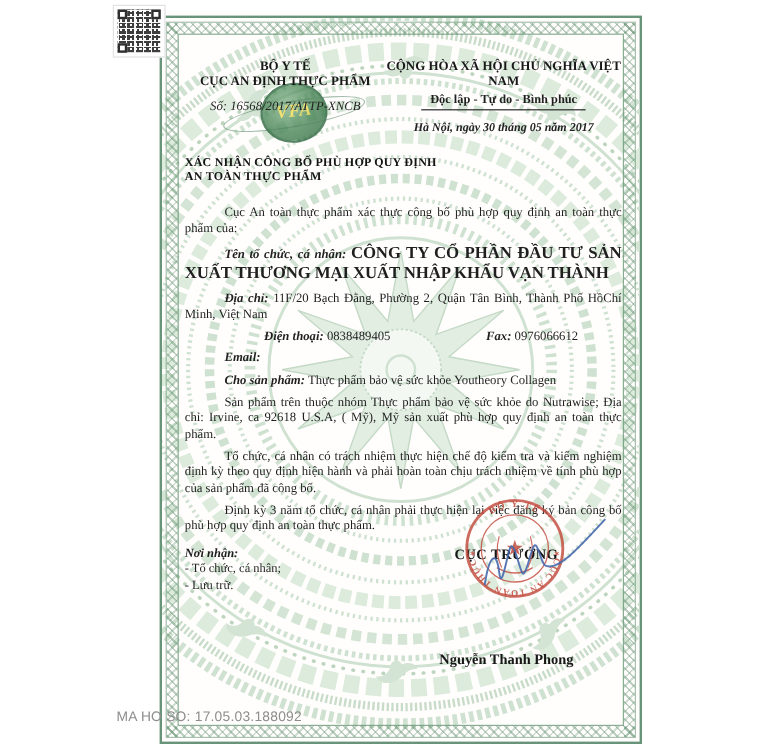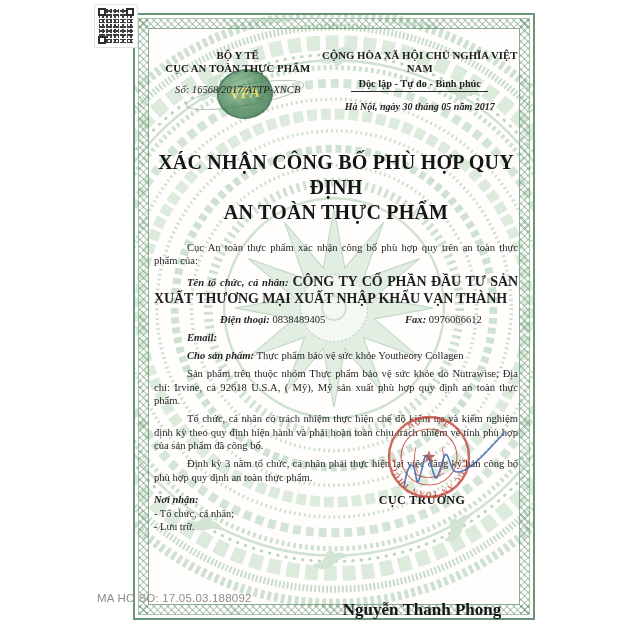--- a/index.html
+++ b/index.html
@@ -37,34 +37,34 @@
     font-weight:bold;font-size:10.3px;margin-top:1px;}
   .pdate{margin-top:9px;font-style:italic;font-weight:bold;font-size:10px;color:#222;}
   
   .vfa{position:absolute;left:63px;top:20px;width:52px;height:46px;border-radius:50%;
     background:radial-gradient(circle at 40% 35%, #83b38a 0%, #41804f 55%, #2c6a3e 100%);
     border:2px solid #2a643c;opacity:.78;transform:rotate(-6deg);z-index:1;
     display:flex;align-items:center;justify-content:center;
     font-weight:bold;font-style:italic;font-size:15px;color:#ecd94b;letter-spacing:.5px;}
   .vfa::after{content:"";position:absolute;left:-34px;top:13px;width:118px;height:20px;
     border:1.6px solid rgba(42,100,60,.55);border-radius:50%;transform:rotate(-4deg);}
-  .title{text-align:center;margin-top:36px;font-weight:bold;font-size:20px;
+  .title{text-align:left;margin-top:16px;font-weight:bold;font-size:10px;
     line-height:1.25;letter-spacing:.2px;color:#141414;}
   .bod{margin-top:16px;text-align:justify;}
   .bod p{margin:0 0 4.5px;text-indent:33px;}
   .lbl{font-style:italic;font-weight:bold;}
   .caps{font-weight:bold;font-size:14px;letter-spacing:-.1px;}
   .pf{display:flex;text-align:left;}
   .pf .ph{width:218px;padding-left:33px;box-sizing:border-box;}
   .bottom{display:flex;justify-content:space-between;margin-top:9px;text-align:left;}
   .recip{font-size:10.4px;line-height:1.3;}
   .rlabel{font-weight:bold;font-style:italic;font-family:Liberation Serif, serif;}
   .sign{width:176px;text-align:center;margin-right:8px;}
   .sign-title{font-weight:bold;font-size:12px;letter-spacing:.4px;color:#161616;}
-  .sign-name{margin-top:90px;font-weight:bold;font-size:17px;color:#161616;}
+  .sign-name{margin-top:72px;font-weight:bold;font-size:12px;color:#161616;}
   .stampsvg{position:absolute;left:219px;top:390px;width:170px;height:110px;z-index:3;pointer-events:none;}
 
   
   .qr{position:absolute;left:94px;top:4px;width:44px;height:44px;background:#fff;
     border:1px solid #e2e2e2;box-sizing:border-box;padding:3px;z-index:6;}
   .qr-inner{width:100%;height:100%;
     background:
       repeating-linear-gradient(90deg, rgba(255,255,255,.95) 0 1px, rgba(0,0,0,0) 1px 7px),
       repeating-linear-gradient(0deg, rgba(255,255,255,.95) 0 1px, rgba(0,0,0,0) 1px 5px),
       repeating-linear-gradient(90deg,#3d3d3d 0 2px, rgba(0,0,0,0) 2px 4px),
@@ -134,41 +134,42 @@
   <div class="frame-inner"></div>
 
   <div class="content">
 
     <div class="hdr">
       <div class="hdr-l">
         <div class="vfa">
           <span>VFA</span>
         </div>
         <div class="hline">BỘ Y TẾ</div>
-        <div class="hline">CỤC AN TOÀN THỰC PHẨM</div>
+        <div class="hline">CỤC AN ĐỊNH THỰC PHẨM</div>
         <div class="num">
           <span>Số:</span>
           <span>16568/2017/ATTP-XNCB</span>
         </div>
       </div>
       <div class="hdr-r">
         <div class="hline">CỘNG HÒA XÃ HỘI CHỦ NGHĨA VIỆT NAM</div>
         <div><span class="motto">Độc lập - Tự do - Bình phúc</span></div>
         <div class="pdate">Hà Nội, ngày 30 tháng 05 năm 2017</div>
       </div>
     </div>
 
     <div class="title">
       <div>XÁC NHẬN CÔNG BỐ PHÙ HỢP QUY ĐỊNH</div>
       <div>AN TOÀN THỰC PHẨM</div>
     </div>
 
     <div class="bod">
-      <p>Cục An toàn thực phẩm xác nhận công bố phù hợp quy trên an toàn thực phẩm của:</p>
+      <p>Cục An toàn thực phẩm xác thực công bố phù hợp quy định an toàn thực phẩm của:</p>
       <p><span class="lbl">Tên tổ chức, cá nhân:</span> <span class="caps">CÔNG TY CỔ PHẦN ĐẦU TƯ SẢN XUẤT THƯƠNG MẠI XUẤT NHẬP KHẨU VẠN THÀNH</span></p>
+      <p><span class="lbl">Địa chỉ:</span> <span>11F/20 Bạch Đằng, Phường 2, Quận Tân Bình, Thành Phố HồChí Minh, Việt Nam</span></p>
       <p class="pf">
         <span class="ph"><span class="lbl">Điện thoại:</span> <span>0838489405</span></span>
         <span><span class="lbl">Fax:</span> <span>0976066612</span></span>
       </p>
       <p><span class="lbl">Email:</span></p>
       <p><span class="lbl">Cho sản phẩm:</span> <span>Thực phẩm bảo vệ sức khỏe Youtheory Collagen</span></p>
       <p>Sản phẩm trên thuộc nhóm Thực phẩm bảo vệ sức khỏe do Nutrawise; Địa chỉ: Irvine, ca 92618 U.S.A, ( Mỹ), Mỹ sản xuất phù hợp quy định an toàn thực phẩm.</p>
       <p>Tổ chức, cá nhân có trách nhiệm thực hiện chế độ kiểm tra và kiểm nghiệm định kỳ theo quy định hiện hành và phải hoàn toàn chịu trách nhiệm về tính phù hợp của sản phẩm đã công bố.</p>
       <p>Định kỳ 3 năm tổ chức, cá nhân phải thực hiện lại việc đăng ký bản công bố phù hợp quy định an toàn thực phẩm.</p>
     </div>

